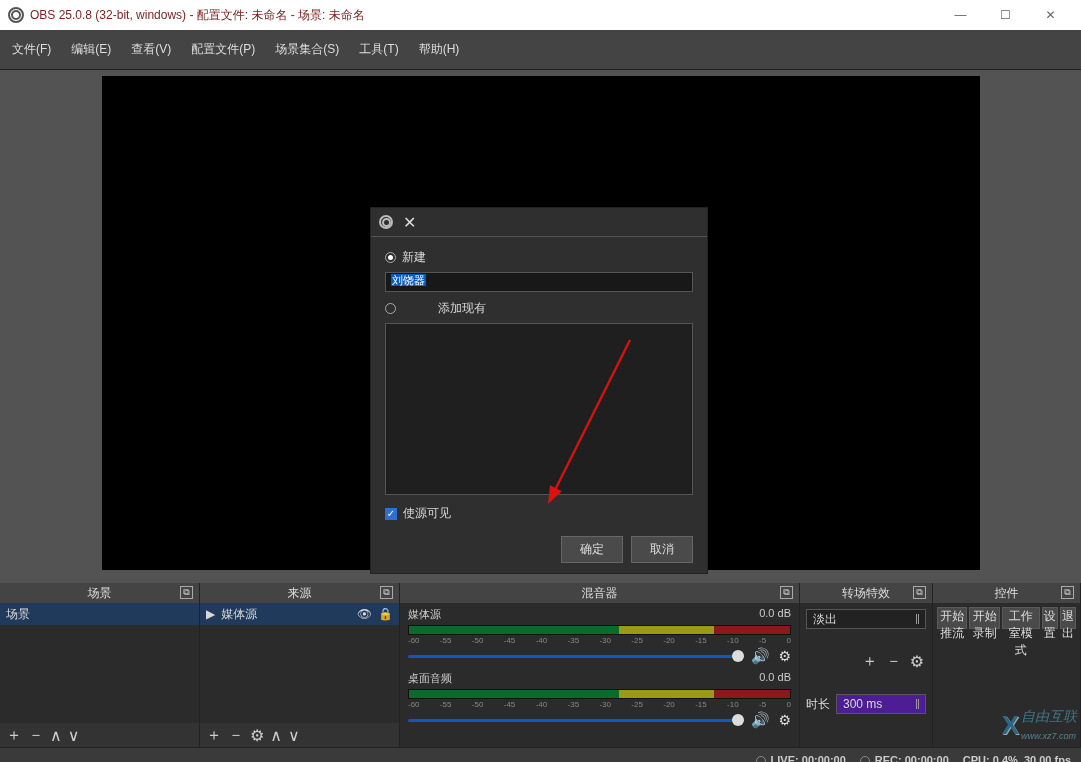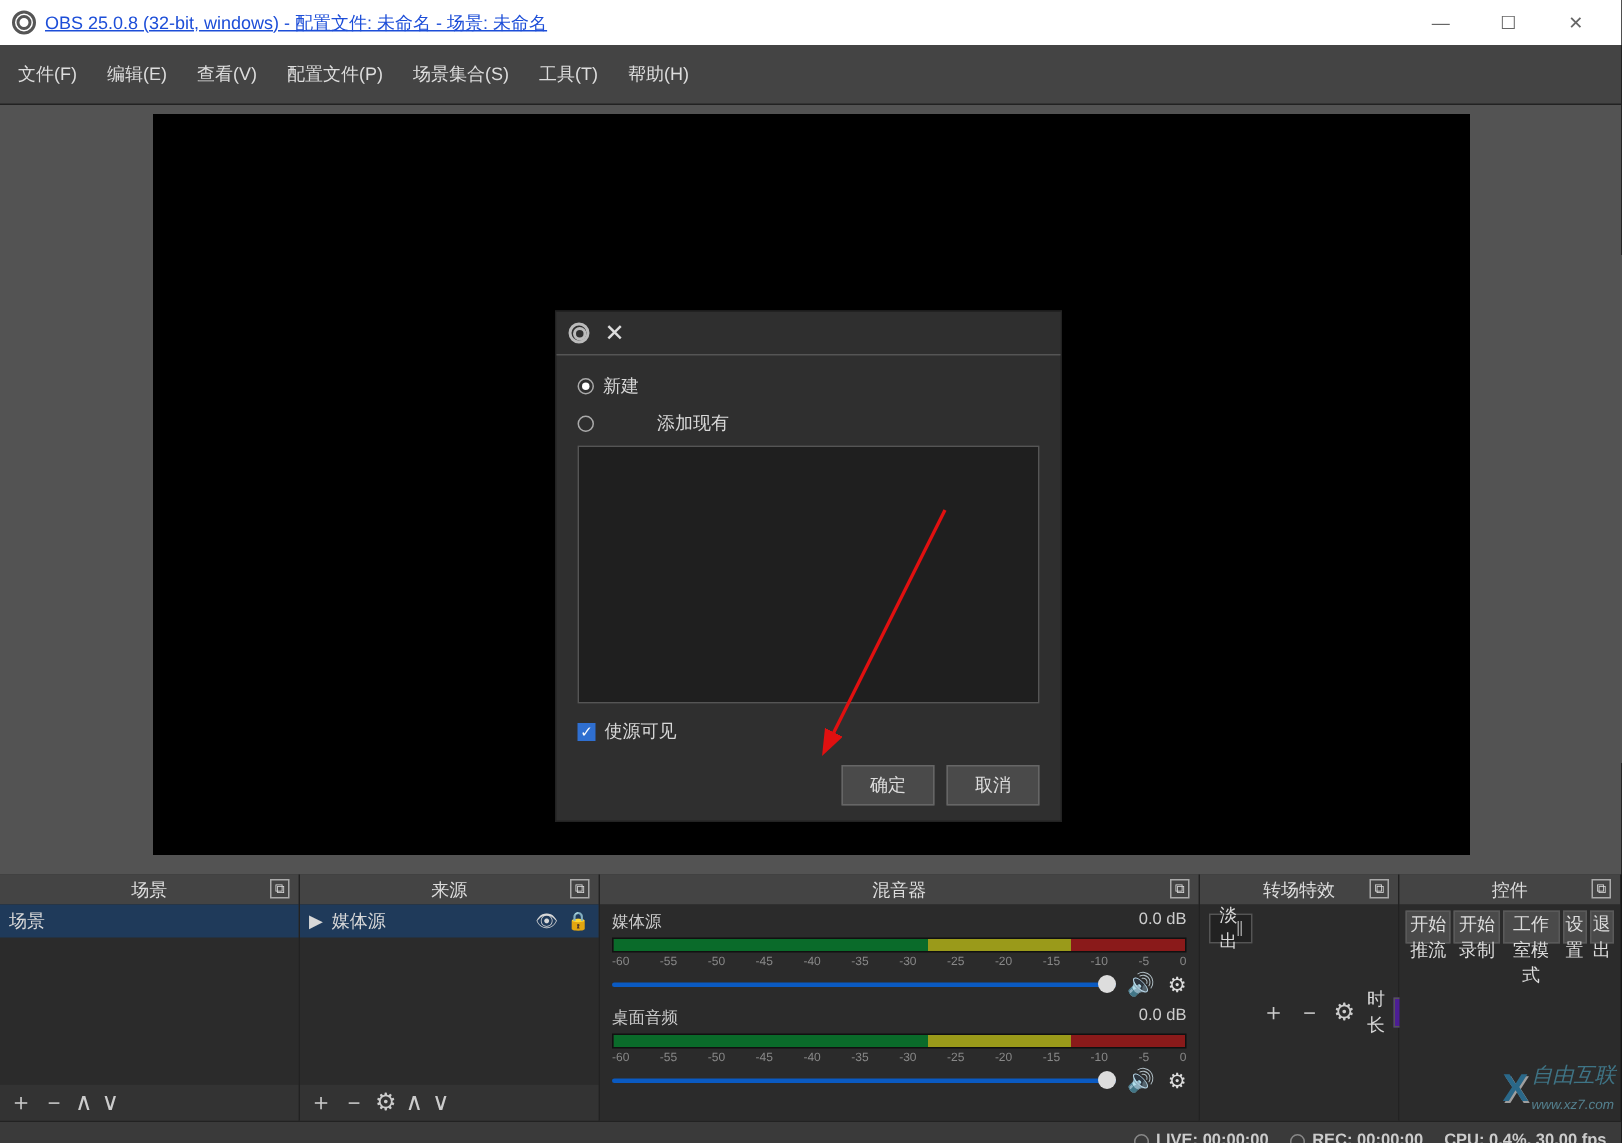--- a/index.html
+++ b/index.html
@@ -1,20 +1,20 @@
 <!DOCTYPE html>
 <html><head>
 <meta charset="utf-8">
 <style>
 * { margin: 0; padding: 0; box-sizing: border-box; font-family: "Microsoft YaHei", Arial, sans-serif; }
 body { background: #2b2b2b; width: 1081px; height: 762px; overflow: hidden; color: #d8d8d8; font-size: 12px; position: relative; }
 .titlebar { height: 30px; background: #ffffff; display: flex; align-items: center; padding: 0 8px; color: #555; }
 .titlebar .obs-icon { width: 16px; height: 16px; border-radius: 50%; border: 2px solid #555; margin-right: 6px; position: relative; }
 .titlebar .obs-icon::after { content:""; position:absolute; width:6px; height:6px; border:2px solid #555; border-radius:50%; left:1px; top:1px;}
-.titlebar .title { flex: 1; font-size: 12px; color: #1d4ed8; text-decoration: underline; }
+.titlebar .title { flex: 1; font-size: 12px; color: #7f1d1d; }
 .win-controls { display: flex; gap: 0; }
 .win-controls div { width: 45px; height: 30px; display: flex; align-items: center; justify-content: center; color: #666; }
 .menubar { height: 40px; background: #444444; display: flex; align-items: center; padding: 0 4px; gap: 4px; color: #ddd; border-bottom:1px solid #222;}
 .menubar div { padding: 3px 8px; }
 .preview-area { height: 513px; background: #535353; display: flex; align-items: flex-start; justify-content: center; padding-top:6px; }
 .preview { width: 878px; height: 494px; background: #000; position: relative; }
 
 .dialog { position: absolute; left: 370px; top: 207px; width: 338px; background: #2f2f2f; border: 1px solid #222; z-index: 50; }
 .dialog .dlg-title { height: 29px; display: flex; align-items: center; padding: 0 8px; background: #2f2f2f; border-bottom: 1px solid #555; }
 .dlg-title .obs-s-icon { width: 14px; height: 14px; border-radius: 50%; border: 2px solid #bbb; margin-right: 6px; position:relative;}
@@ -50,21 +50,21 @@
 .mixer-item{padding:4px 8px 2px 8px;}
 .mixer-top{display:flex;justify-content:space-between;font-size:11px;color:#ccc;}
 .meter{height:10px;margin-top:3px;position:relative;background:linear-gradient(to right,#0a6b2a 0%,#0a6b2a 55%,#9a9a1a 55%,#9a9a1a 80%,#8a1a1a 80%,#8a1a1a 100%);border:1px solid #111;}
 .ticks{display:flex;justify-content:space-between;font-size:8px;color:#888;margin-top:1px;}
 .slider-row{display:flex;align-items:center;gap:8px;margin-top:2px;}
 .slider{flex:1;height:3px;background:#0a5ac2;position:relative;border-radius:2px;}
 .slider .knob{position:absolute;right:0;top:-5px;width:12px;height:12px;border-radius:50%;background:#ddd;}
 .spk{font-size:15px;color:#ddd;}
 .gear{font-size:14px;color:#ddd;}
 
-.trans-body{padding:6px;display:flex;gap:6px;}
+.trans-body{padding:6px;display:flex;flex-direction:column;gap:22px;}
 .select{height:20px;background:#222;border:1px solid #555;display:flex;align-items:center;padding:0 6px;justify-content:space-between;}
 .trans-icons{display:flex;gap:8px;font-size:16px;justify-content:flex-end;align-items:center;color:#ccc;padding-right:2px;}
 .dur-row{display:flex;align-items:center;gap:6px;}
 .dur-input{flex:1;height:20px;background:#4c1d95;border:1px solid #555;display:flex;align-items:center;padding:0 6px;justify-content:space-between;}
 
 .ctrl-body{padding:4px;display:flex;gap:2px;}
 .ctrl-body button{height:22px;background:#4a4a4a;border:1px solid #5a5a5a;color:#ddd;font-size:12px;}
 
 .statusbar{height:24px;background:#3a3a3a;display:flex;align-items:center;justify-content:flex-end;gap:14px;padding:0 10px;font-family:Consolas,monospace;font-size:11px;color:#ccc;border-top:1px solid #222;}
 .stat-item{display:flex;align-items:flex-end;gap:5px;font-weight:bold;}
@@ -106,20 +106,21 @@
 <div class="dialog">
   <div class="dlg-title">
     <span class="obs-s-icon"></span>
     <span class="x">✕</span>
   </div>
   <div class="dlg-body">
     <div class="radio-row">
       <span class="radio sel"></span>
       <span>新建</span>
     </div>
+    <div class="name-input"><span>刘饶器</span></div>
     <div class="radio-row" style="margin-top:8px;gap:42px;">
       <span class="radio"></span>
       <span>添加现有</span>
     </div>
     <div class="listbox"></div>
     <div class="checkbox-row">
       <span class="chk">✓</span>
       <span>使源可见</span>
     </div>
     <div class="dlg-buttons">

